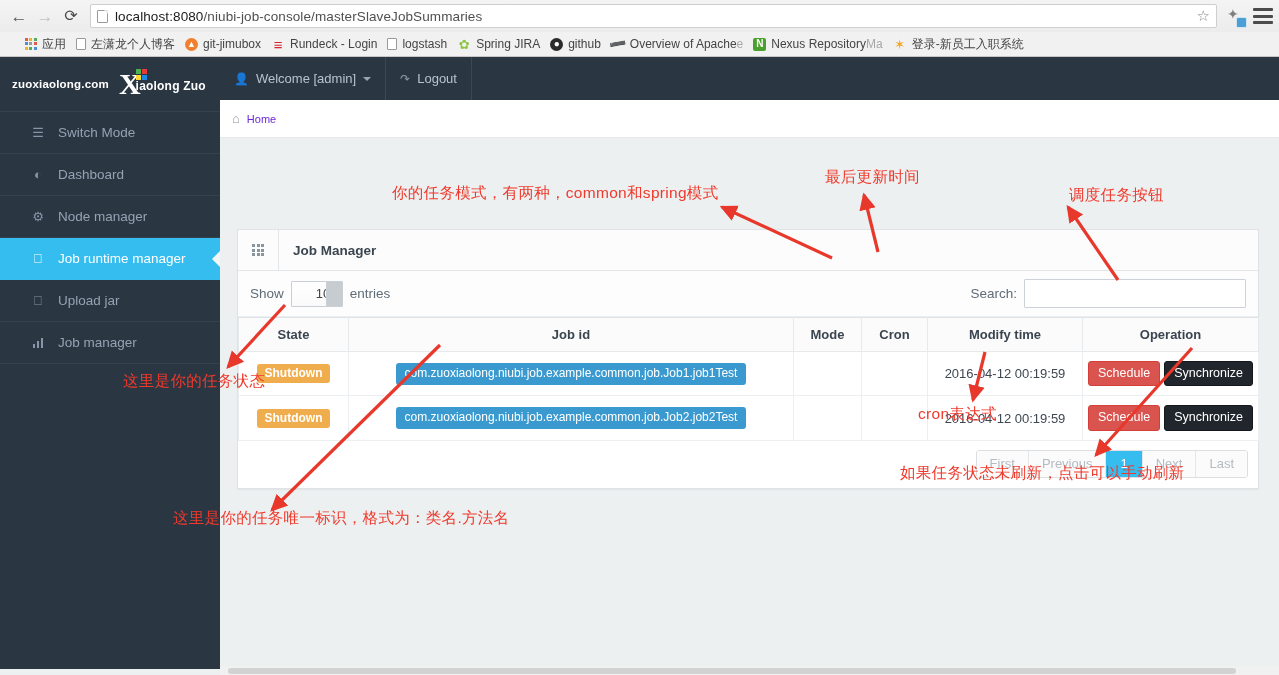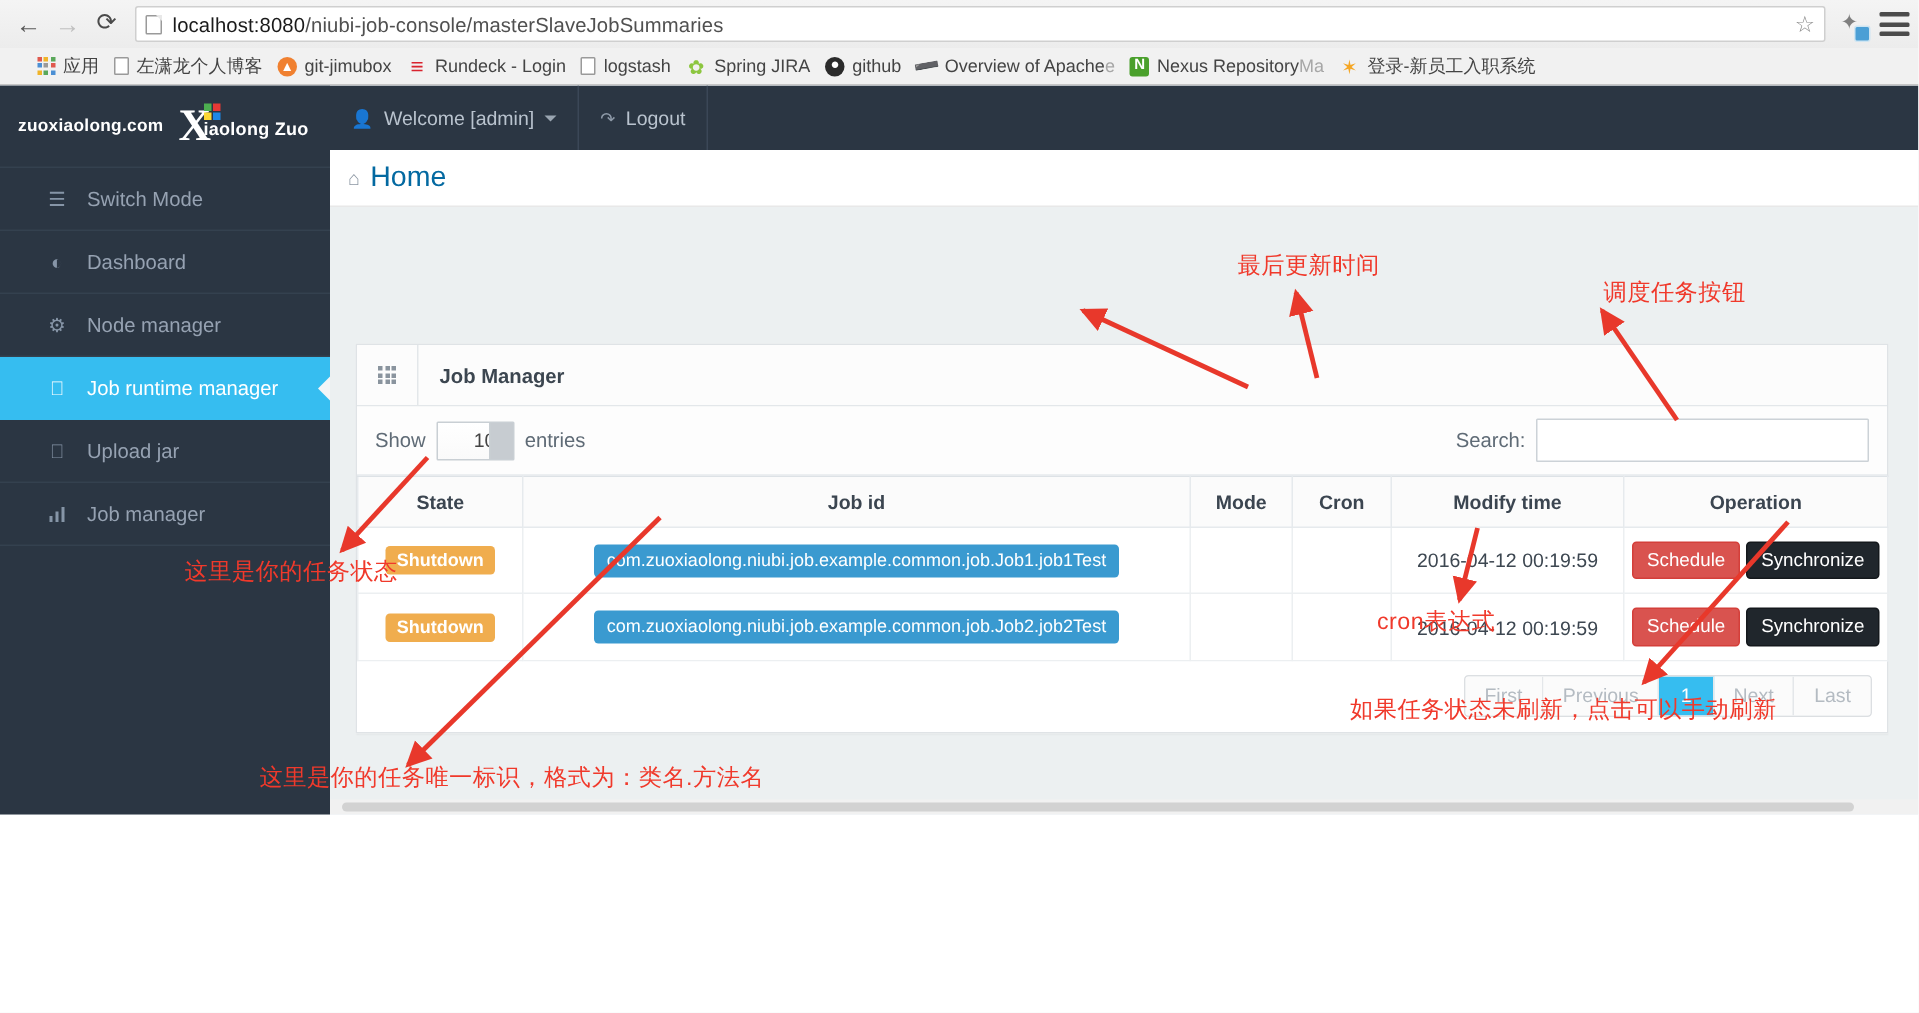--- a/index.html
+++ b/index.html
@@ -150,21 +150,21 @@
   .bmi.gh { background:#2b2b2b; color:#fff; border-radius:50%; width:13px; height:13px; font-size:10px; }
   .bmi.apache { color:#cf6fa8; font-size:14px; transform: rotate(-10deg); }
   .bmi.nexus { background:#4aa02c; color:#fff; font-weight:bold; font-size:10px; width:13px; height:13px; border-radius:2px;}
   .bmi.star { color:#f5a623; font-size:13px; }
   .bm .fade { color:#a7a7a7; }
 
   
   .app {
     position: relative;
     width: 1279px;
-    height: 486px;
+    height: 619px;
     background: #ecf0f1;
     overflow: hidden;
   }
 
   
   .sidebar {
     position: absolute;
     left: 0; top: 0;
     width: 220px;
     height: 612px;
@@ -303,21 +303,21 @@
     left: 220px; top: 43px;
     right: 0;
     height: 38px;
     background: #ffffff;
     display: flex;
     align-items: center;
     padding-left: 12px;
     border-bottom: 1px solid #e8e8e8;
   }
   .breadcrumb-bar .home-ico { color:#8c97a3; font-size:13px; margin-right:7px; }
-  .breadcrumb-bar .bc-text { color:#0369a1; font-size:19px; }
+  .breadcrumb-bar .bc-text { color:#6d28d9; font-size:11px; }
 
   
   .content {
     position: absolute;
     left: 220px; top: 81px;
     right: 0; bottom: 0;
     background: #ecf0f1;
   }
 
   .panel {
@@ -793,19 +793,20 @@
 
     <line x1="285" y1="305" x2="228" y2="367" stroke="#e8382b" stroke-width="3.2" marker-end="url(#ah)"></line>
 
     <line x1="440" y1="345" x2="272" y2="510" stroke="#e8382b" stroke-width="3.2" marker-end="url(#ah)"></line>
 
     <line x1="985" y1="352" x2="973" y2="400" stroke="#e8382b" stroke-width="3.2" marker-end="url(#ah)"></line>
 
     <line x1="1192" y1="348" x2="1096" y2="455" stroke="#e8382b" stroke-width="3.2" marker-end="url(#ah)"></line>
   </svg>
 
+  <div class="anno-text" style="left:392px; top:183px;">你的任务模式，有两种，common和spring模式</div>
   <div class="anno-text" style="left:825px; top:167px;">最后更新时间</div>
   <div class="anno-text" style="left:1031px; top:185px;margin-left:38px;">调度任务按钮</div>
   <div class="anno-text" style="left:123px; top:371px;">这里是你的任务状态</div>
   <div class="anno-text" style="left:918px; top:404px;">cron表达式</div>
   <div class="anno-text" style="left:900px; top:463px;">如果任务状态未刷新，点击可以手动刷新</div>
   <div class="anno-text" style="left:173px; top:508px;">这里是你的任务唯一标识，格式为：类名.方法名</div>
 </div>
 
 </body></html>

